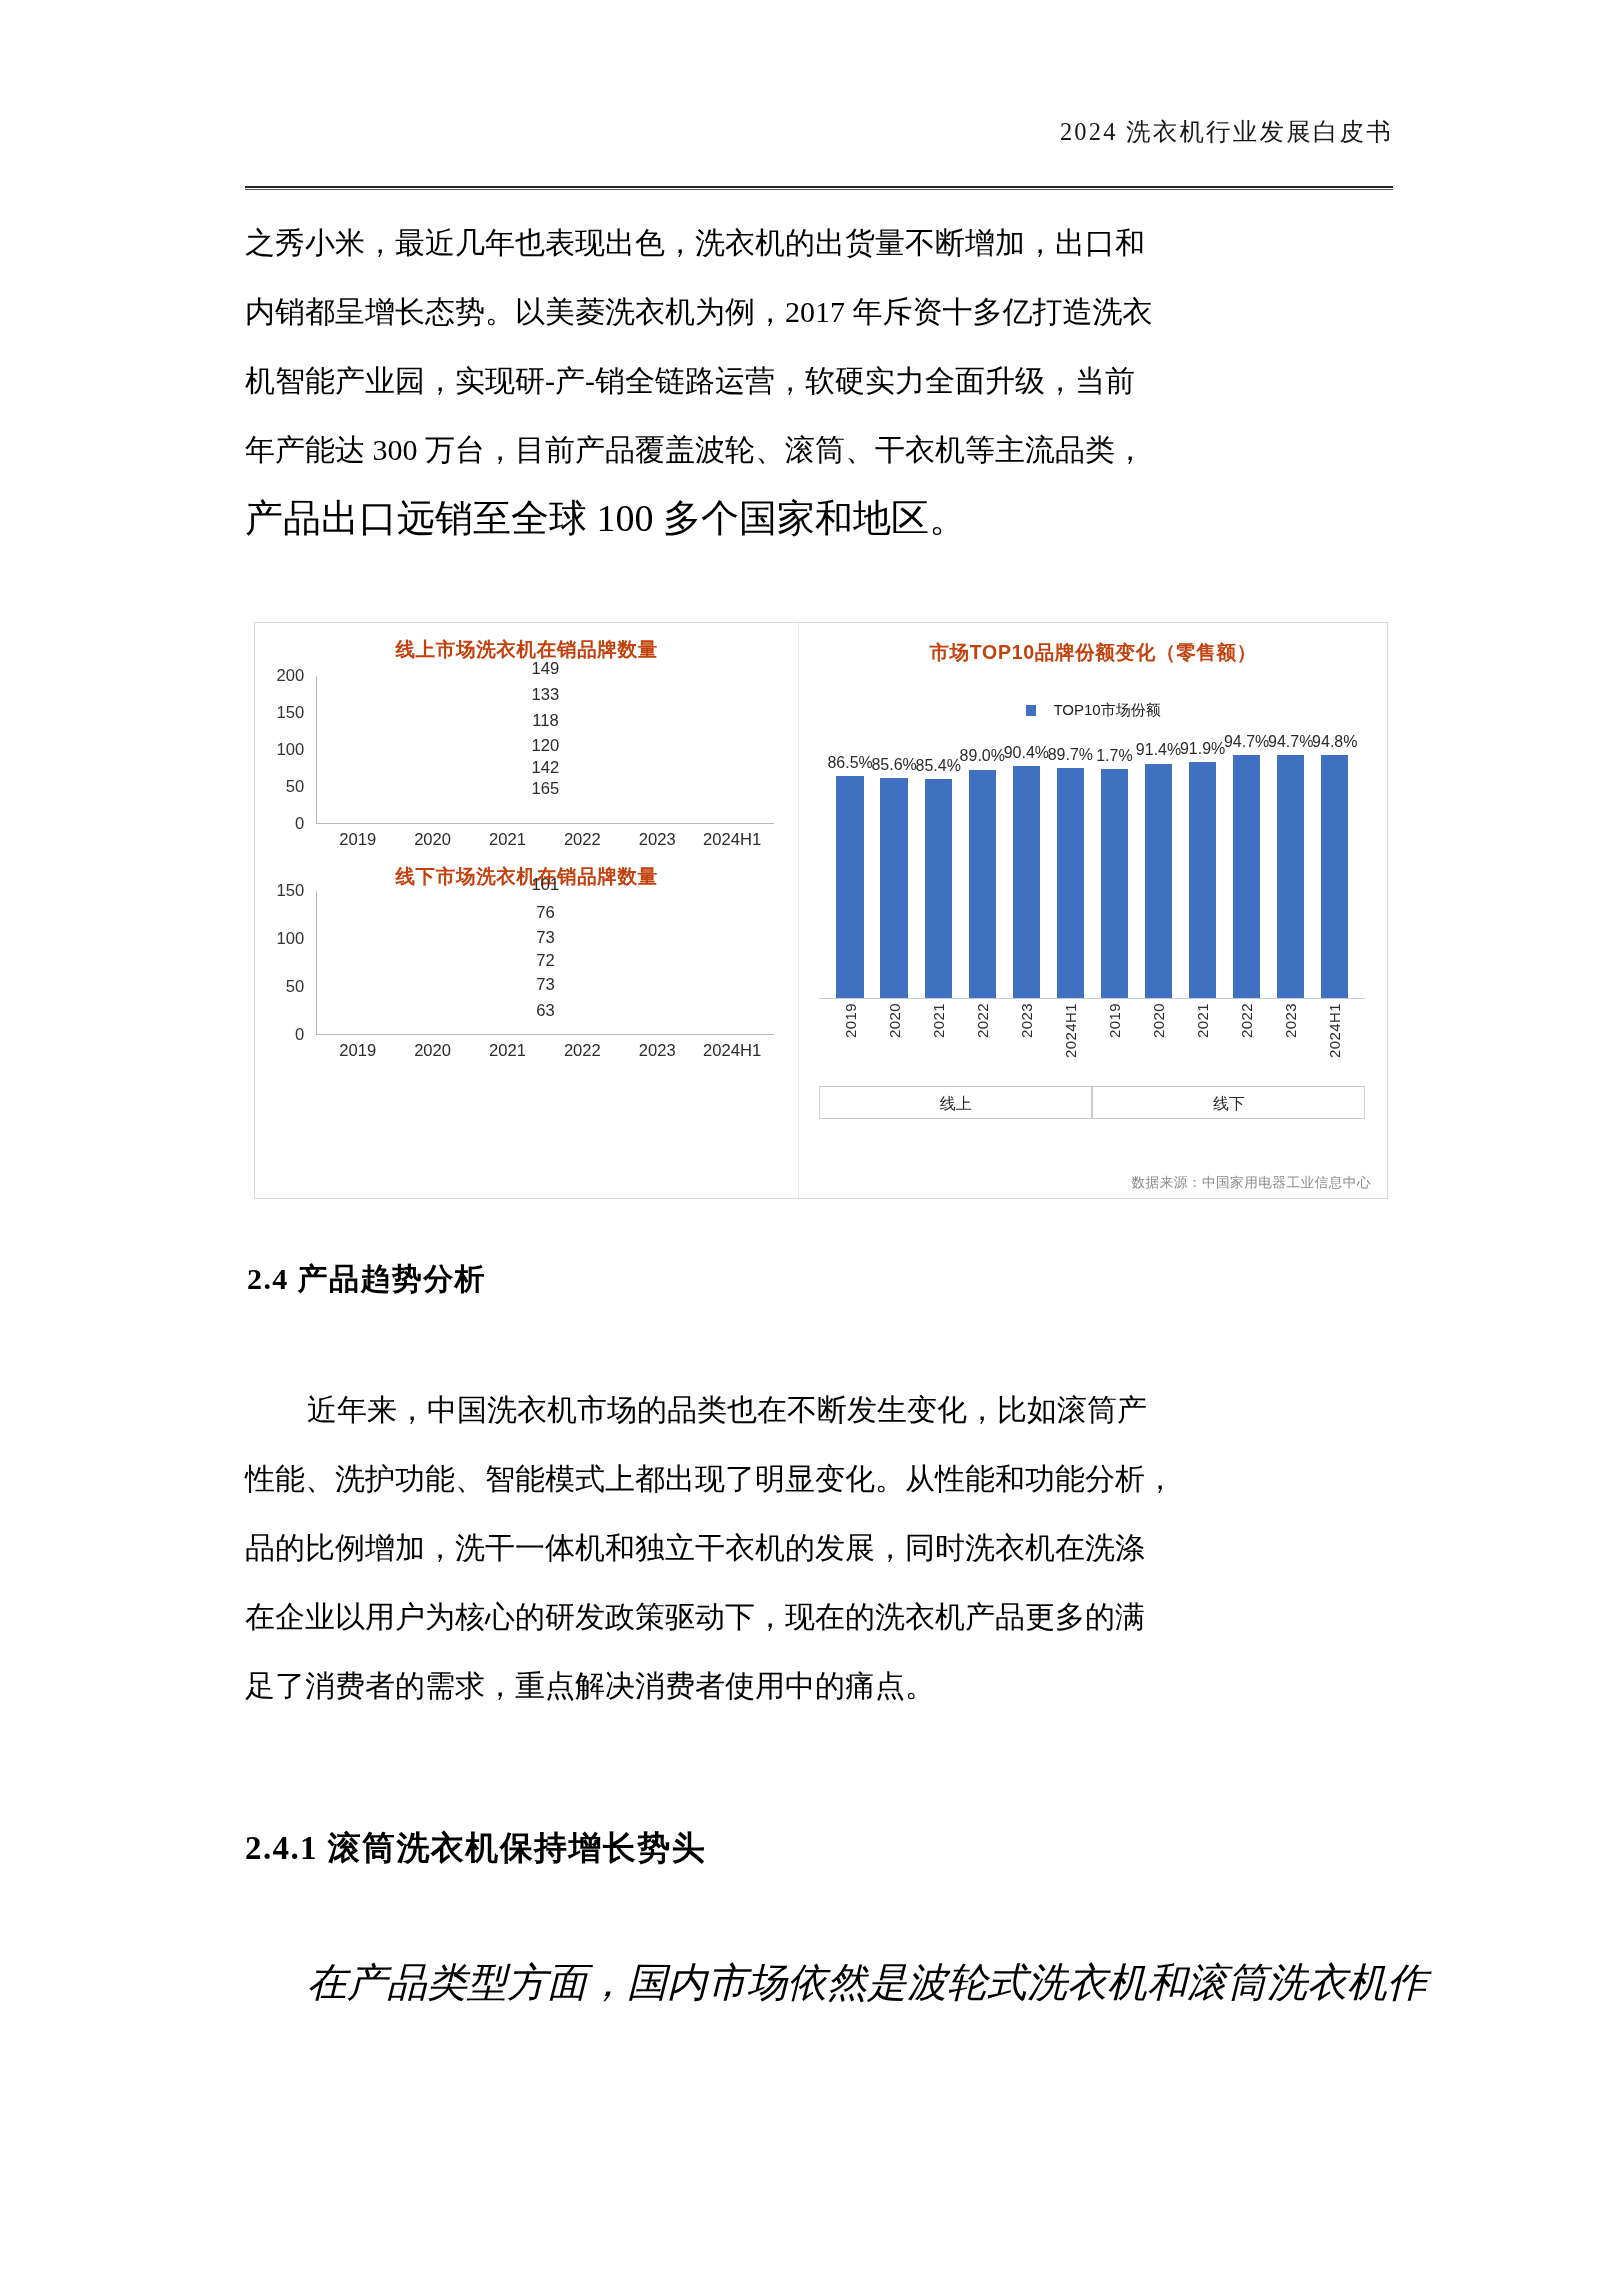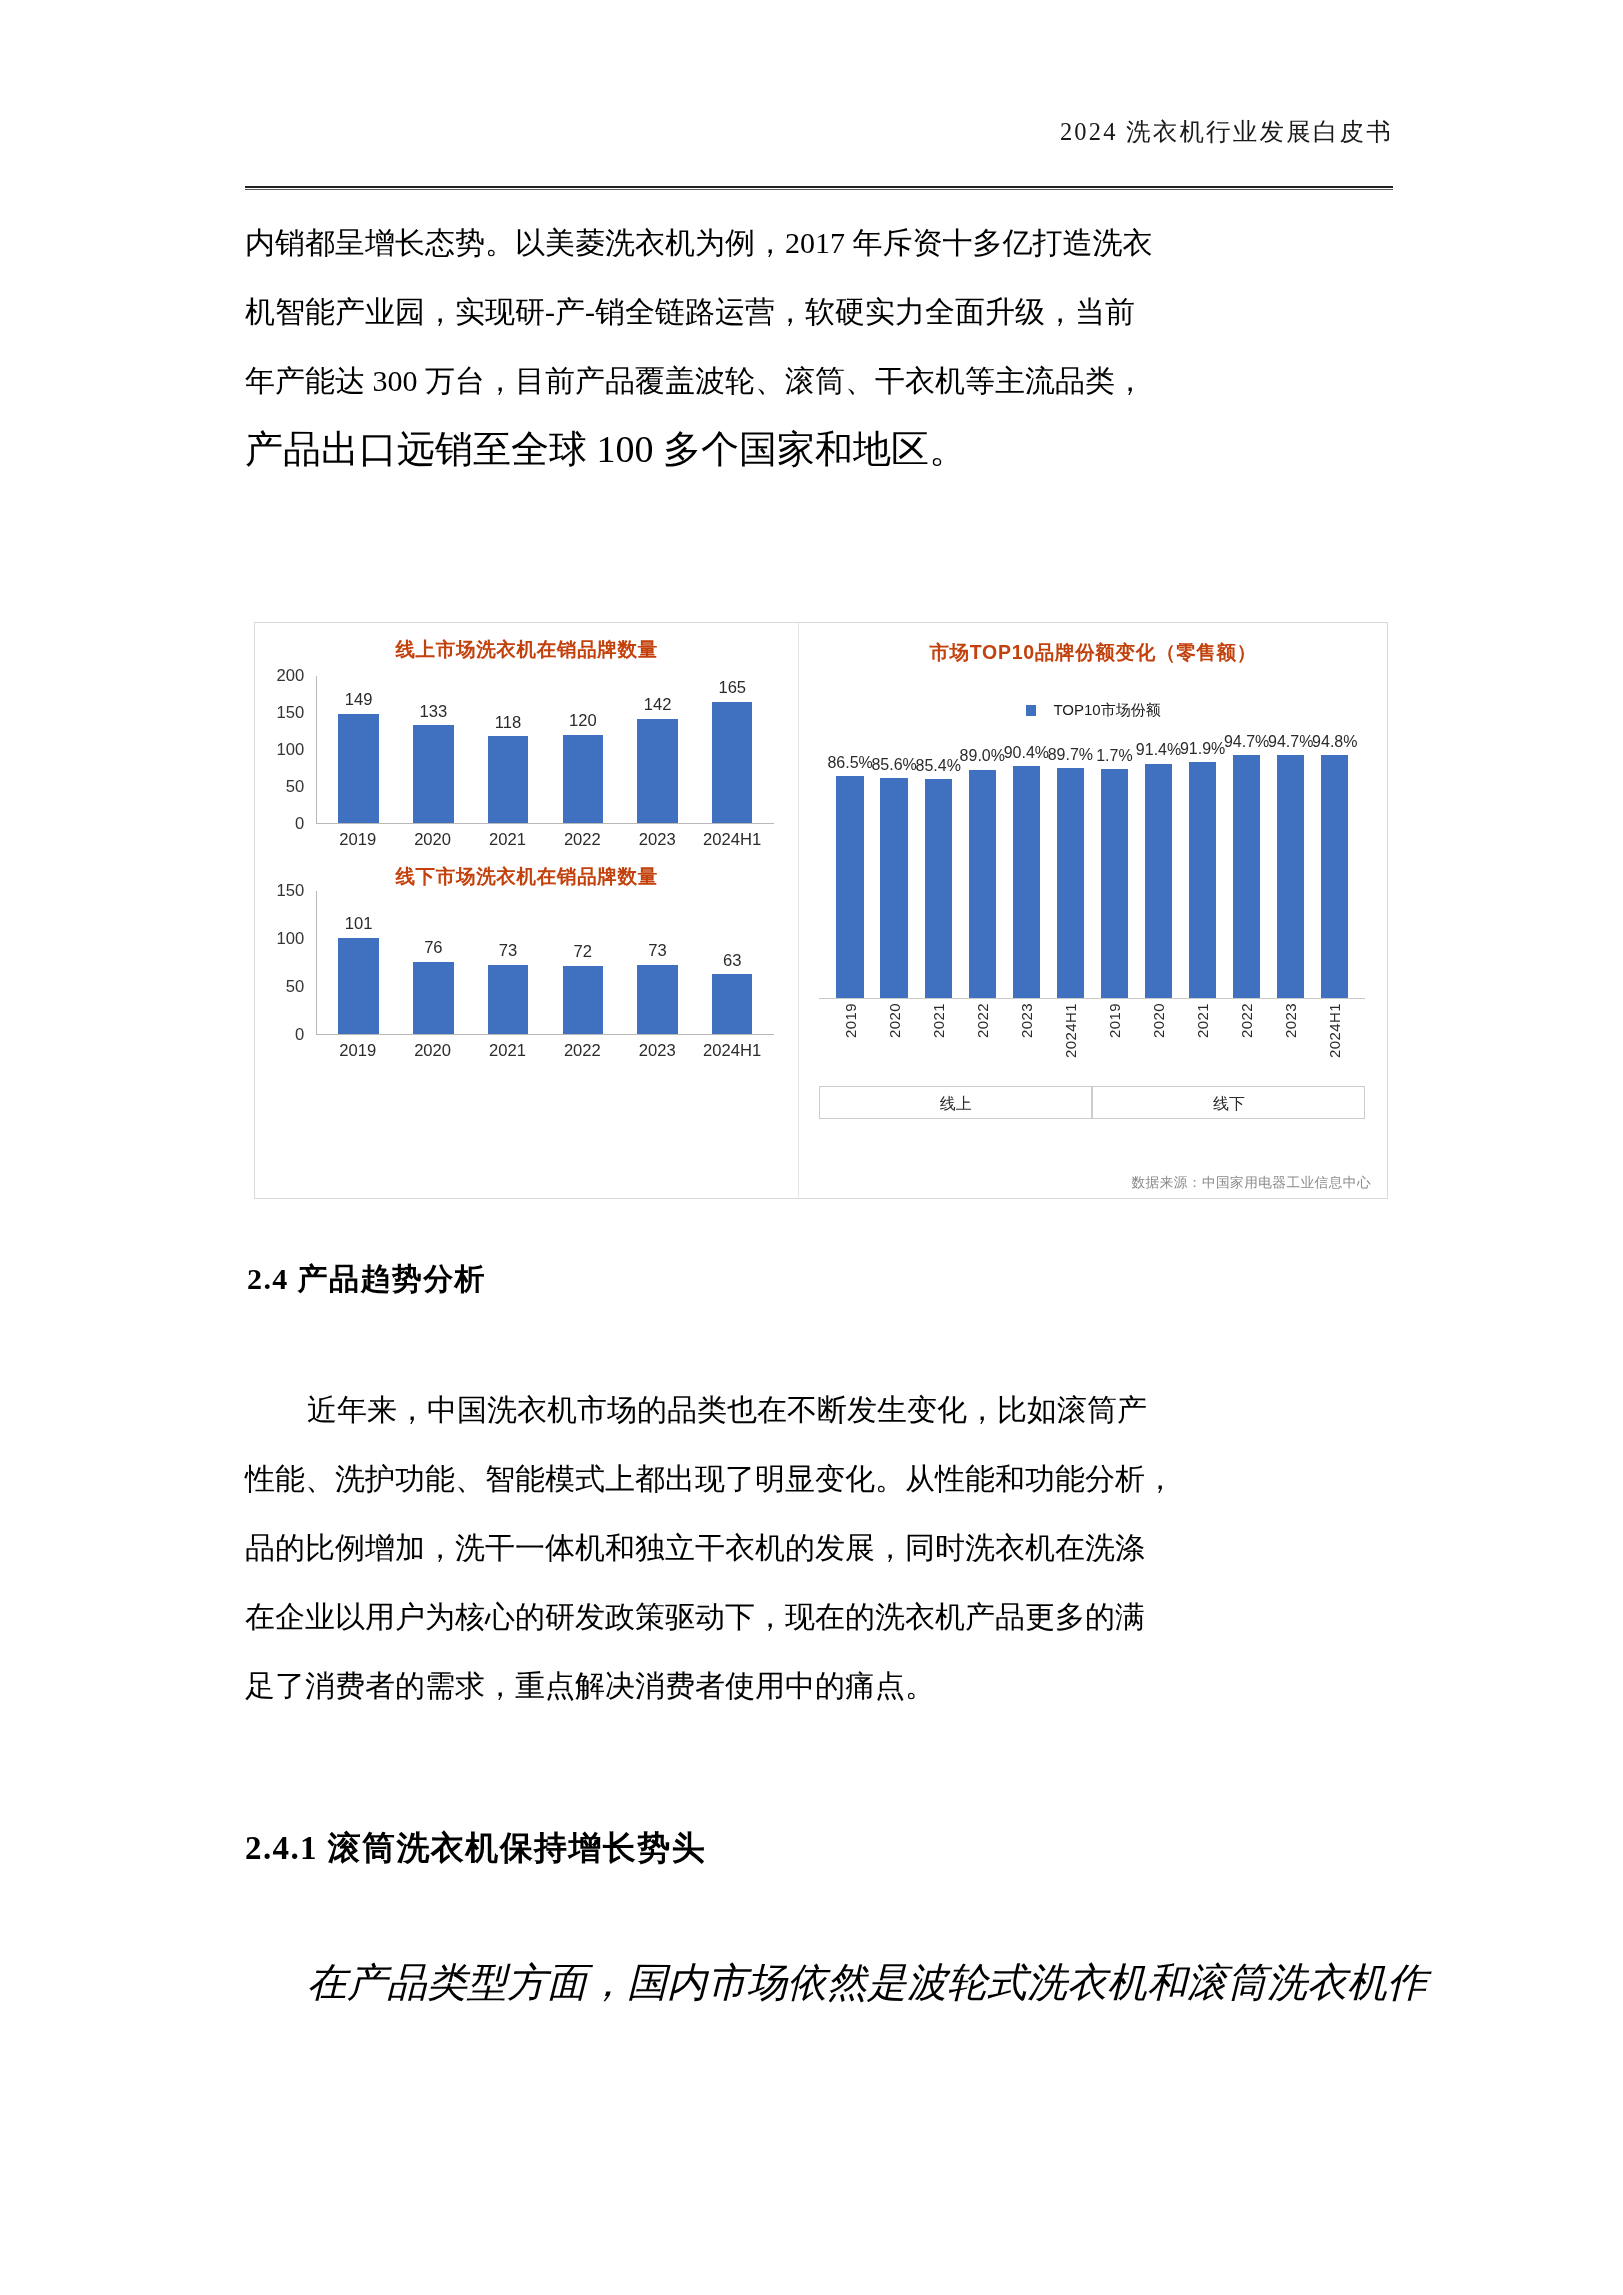--- a/index.html
+++ b/index.html
@@ -118,20 +118,21 @@
     box-sizing: border-box;
   }
   .bars {
     position: absolute;
     left: 0; right: 0; bottom: 0; top: 0;
     display: flex;
     align-items: center;
     justify-content: space-around;
     padding: 0 4.3px;
     box-sizing: border-box;
+    flex-direction: column;
   }
   .barwrap {
     position: relative;
     height: 100%;
     flex: 1;
     display: flex;
     align-items: flex-end;
     justify-content: center;
   }
   .bar {
@@ -290,20 +291,23 @@
 </style>
 </head>
 <body>
 
 <div class="page">
 
   <div class="header">2024 洗衣机行业发展白皮书</div>
   <div class="header-rule"></div>
 
   <div style="position:absolute; left:245px; top:208px; width:1155px;">
+    <div class="jline" style="font-size:30px; line-height:69px;">
+        <span>之秀小米，最近几年也表现出色，洗衣机的出货量不断增加，出口和</span>
+      </div>
     <div class="jline" style="font-size:30px; line-height:69px;">
         <span>内销都呈增长态势。以美菱洗衣机为例，2017 年斥资十多亿打造洗衣</span>
       </div>
     <div class="jline" style="font-size:30px; line-height:69px;">
         <span>机智能产业园，实现研-产-销全链路运营，软硬实力全面升级，当前</span>
       </div>
     <div class="jline" style="font-size:30px; line-height:69px;">
         <span>年产能达 300 万台，目前产品覆盖波轮、滚筒、干衣机等主流品类，</span>
       </div>
     <div class="jline last" style="font-size:38px; line-height:69px;">

